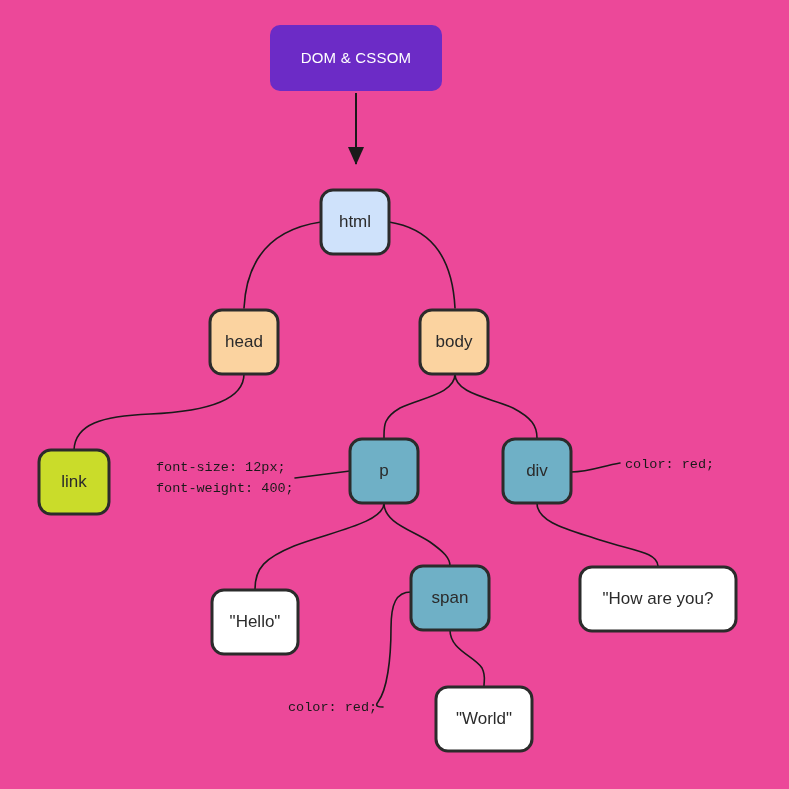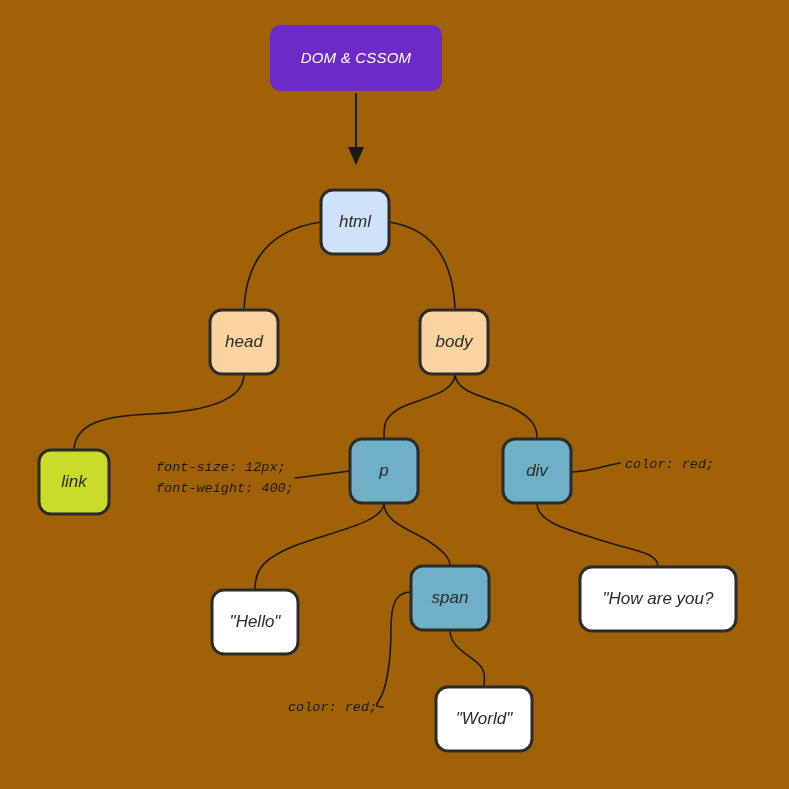--- a/index.html
+++ b/index.html
@@ -10,22 +10,21 @@
   body {
     width: 789px;
     height: 789px;
     overflow: hidden;
     font-family: "Liberation Sans", sans-serif;
   }
   #diagram-root {
     position: relative;
     width: 789px;
     height: 789px;
-    background: #a16207;
-    font-style: italic;
+    background: #ec4899;
   }
   svg#diagram-svg {
     position: absolute;
     top: 0;
     left: 0;
     width: 789px;
     height: 789px;
     display: block;
   }
   .edge-path {

